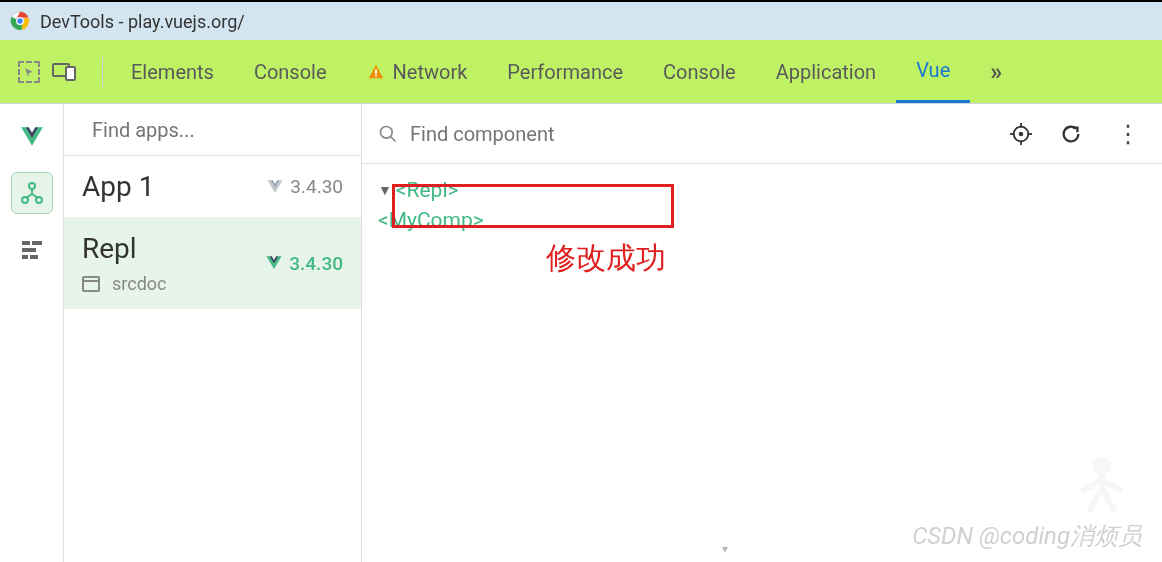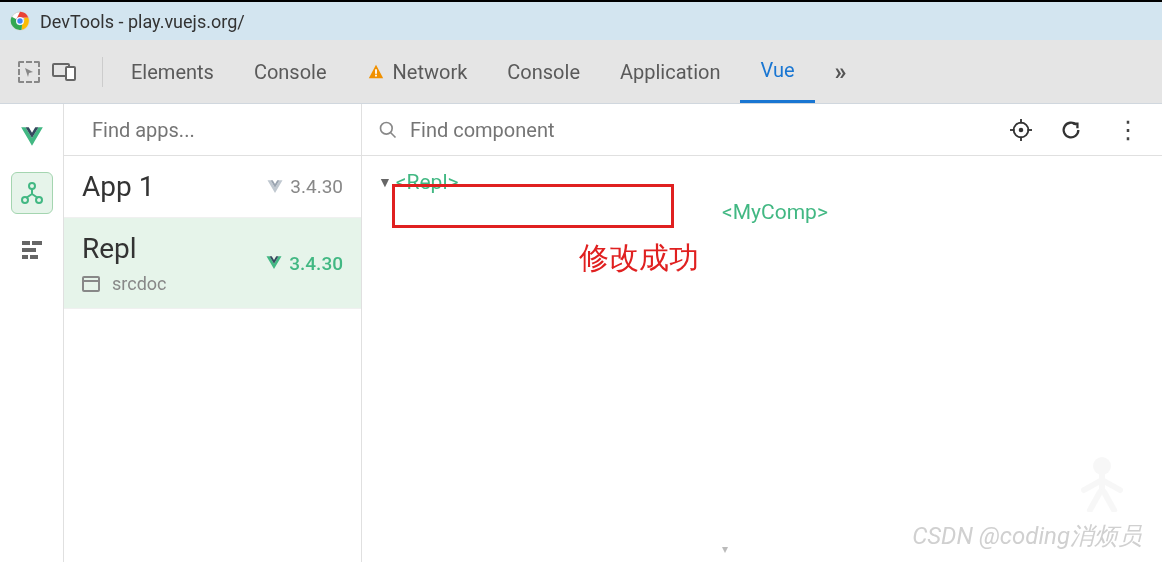--- a/index.html
+++ b/index.html
@@ -2,21 +2,21 @@
 <html><head>
   <meta charset="utf-8">
   <style>
     * { margin: 0; padding: 0; box-sizing: border-box; font-family: -apple-system, BlinkMacSystemFont, "Segoe UI", Roboto, sans-serif; }
     body { width: 1162px; height: 562px; background: #fff; overflow: hidden; position: relative; }
     
     .titlebar { height: 40px; background: #d3e5f0; display: flex; align-items: center; padding: 0 10px; gap: 10px; border-top: 2px solid #000; }
     .chrome-icon { width: 20px; height: 20px; }
     .titlebar-text { font-size: 18px; color: #333; }
     
-    .tabs-bar { height: 64px; background: #e5e5e5; display: flex; align-items: center; border-bottom: 1px solid #d0d7de; }
+    .tabs-bar { height: 64px; background: #bef264; display: flex; align-items: center; border-bottom: 1px solid #d0d7de; }
     .tabs-left { display: flex; align-items: center; gap: 12px; padding: 0 18px; }
     .select-icon { width: 22px; height: 22px; border: 2px dashed #888; border-radius: 2px; display: flex; align-items: center; justify-content: center; }
     .device-icon { width: 24px; height: 18px; }
     .tabs-divider { width: 1px; height: 30px; background: #ccc; margin: 0 8px; }
     .tab { padding: 18px 20px; font-size: 20px; color: #5a5a5a; cursor: pointer; display: flex; align-items: center; gap: 8px; white-space: nowrap; }
     .tab.active { color: #1976d2; border-bottom: 3px solid #1976d2; }
     .warning-icon { width: 18px; height: 18px; }
     .tabs-more { padding: 0 20px; font-size: 24px; font-weight: bold; color: #555; cursor: pointer; }
     
     .main-area { display: flex; height: calc(100% - 104px); }
@@ -33,34 +33,34 @@
     .app-item { padding: 14px 18px; display: flex; align-items: center; justify-content: space-between; cursor: pointer; border-bottom: 1px solid #f0f0f0; }
     .app-item.selected { background: #e6f4ea; }
     .app-item-main { display: flex; flex-direction: column; gap: 8px; }
     .app-name { font-size: 28px; color: #333; }
     .app-src { display: flex; align-items: center; gap: 12px; color: #888; font-size: 18px; }
     .app-version { display: flex; align-items: center; gap: 6px; font-size: 19px; color: #888; }
     .app-version.active { color: #42b883; font-weight: 500; }
     .version-logo { width: 18px; height: 18px; }
     
     .components-panel { flex: 1; background: #fff; position: relative; }
-    .comp-toolbar { height: 52px; display: flex; align-items: center; padding: 0 16px; gap: 28px; border-bottom: 1px solid #e0e0e0; }
+    .comp-toolbar { height: 60px; display: flex; align-items: center; padding: 0 16px; gap: 28px; border-bottom: 1px solid #e0e0e0; }
     .comp-search { display: flex; align-items: center; gap: 12px; flex: 1; }
     .comp-search input { border: none; outline: none; font-size: 20px; color: #999; flex: 1; }
     .toolbar-icon { width: 22px; height: 22px; color: #444; cursor: pointer; }
     .toolbar-dots { font-size: 24px; color: #444; cursor: pointer; padding: 0 6px; }
     
     .tree { padding: 14px 16px; font-family: "Consolas", "Monaco", monospace; font-size: 21px; }
     .tree-node { display: flex; align-items: center; gap: 4px; }
     .tree-arrow { color: #666; font-size: 14px; }
     .tree-tag { color: #42b883; }
-    .tree-child { margin-left: 26px; margin-top: 6px; text-align: center; }
+    .tree-child { margin-top: 6px; }
     
     .highlight-box { position: absolute; top: 80px; left: 30px; width: 282px; height: 44px; border: 3px solid #e02020; pointer-events: none; }
-    .annotation-text { position: absolute; top: 134px; left: 217px; font-size: 30px; color: #e02020; font-family: "SimSun", serif; }
+    .annotation-text { position: absolute; top: 134px; left: 184px; font-size: 30px; color: #e02020; font-family: "SimSun", serif; }
     
     .watermark { position: absolute; bottom: 10px; right: 20px; color: #d0d0d0; font-size: 24px; font-style: italic; }
     .person-icon { position: absolute; bottom: 50px; right: 30px; width: 60px; height: 60px; opacity: 0.15; }
     .resize-handle { position: absolute; bottom: 6px; left: 360px; color: #bbb; font-size: 12px; }
   </style>
 </head>
 <body>
 
 <div class="titlebar">
   <svg class="chrome-icon" viewBox="0 0 24 24">
@@ -90,20 +90,21 @@
   <div class="tab">Elements</div>
   <div class="tab">Console</div>
   <div class="tab">
     <svg class="warning-icon" viewBox="0 0 20 20">
       <path d="M10 2 L18 17 L2 17 Z" fill="#f09000"></path>
       <rect x="9" y="7" width="2" height="5" fill="#fff"></rect>
       <rect x="9" y="13" width="2" height="2" fill="#fff"></rect>
     </svg>
     <span>Network</span>
   </div>
+  <div class="tab">Performance</div>
   <div class="tab">Console</div>
   <div class="tab">Application</div>
   <div class="tab active">Vue</div>
   <div class="tabs-more">»</div>
 </div>
 
 <div class="main-area">
 
   <div class="sidebar-icons">
     <div class="sidebar-icon-box">

